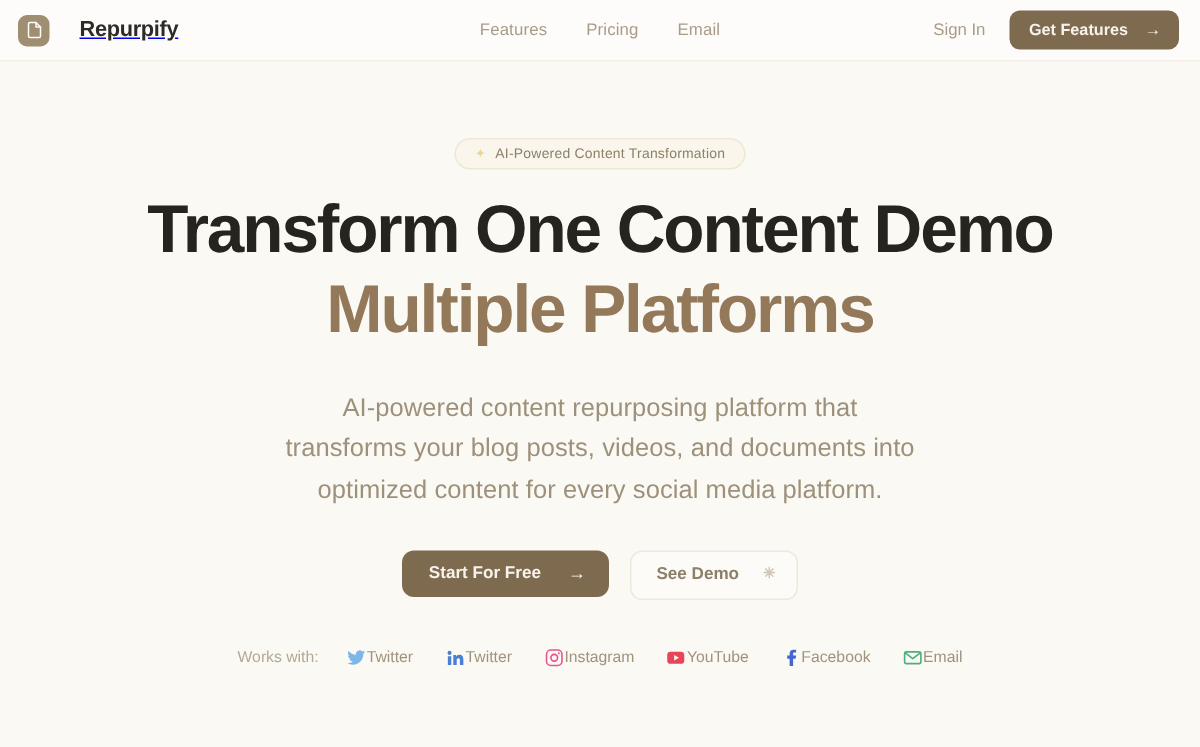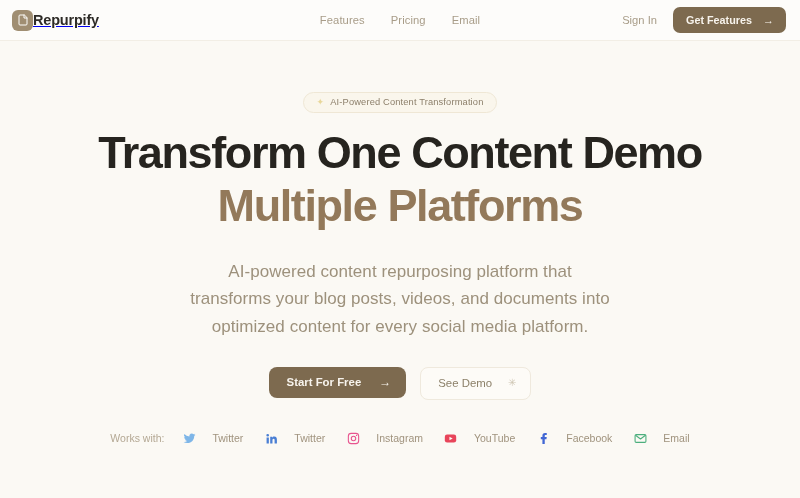--- a/index.html
+++ b/index.html
@@ -35,21 +35,21 @@
     display: flex;
     align-items: center;
     padding: 0 14px 0 12px;
     position: relative;
     z-index: 5;
   }
 
   .brand {
     display: flex;
     align-items: center;
-    gap: 0;
+    gap: 20px;
     justify-content: flex-end;
   }
 
   .brand-logo {
     width: 21px;
     height: 21px;
     border-radius: 6px;
     background: #a08e72;
     display: flex;
     align-items: center;
@@ -195,21 +195,21 @@
 
   .btn-primary .arrow { font-size: 12px; line-height: 1; }
 
   .btn-secondary {
     background: #fdfbf7;
     color: #8c8069;
     border: 1px solid #efe9dd;
     border-radius: 8px;
     padding: 9px 14px 10px 17px;
     font-size: 11.4px;
-    font-weight: 400;
+    font-weight: 700;
     font-family: inherit;
     display: flex;
     align-items: center;
     gap: 16px;
     white-space: nowrap;
     cursor: pointer;
   }
 
   .btn-secondary .spark {
     font-size: 10px;
@@ -229,21 +229,21 @@
   .works-label {
     font-size: 10.5px;
     color: #b4a894;
     margin-right: 7px;
     white-space: nowrap;
   }
 
   .platform {
     display: flex;
     align-items: center;
-    gap: 16px;
+    gap: 0;
     margin-right: 10px;
   }
 
   .platform:last-child { margin-right: 0; }
 
   .platform-name {
     font-size: 10.5px;
     color: #a0937e;
     white-space: nowrap;
   }

